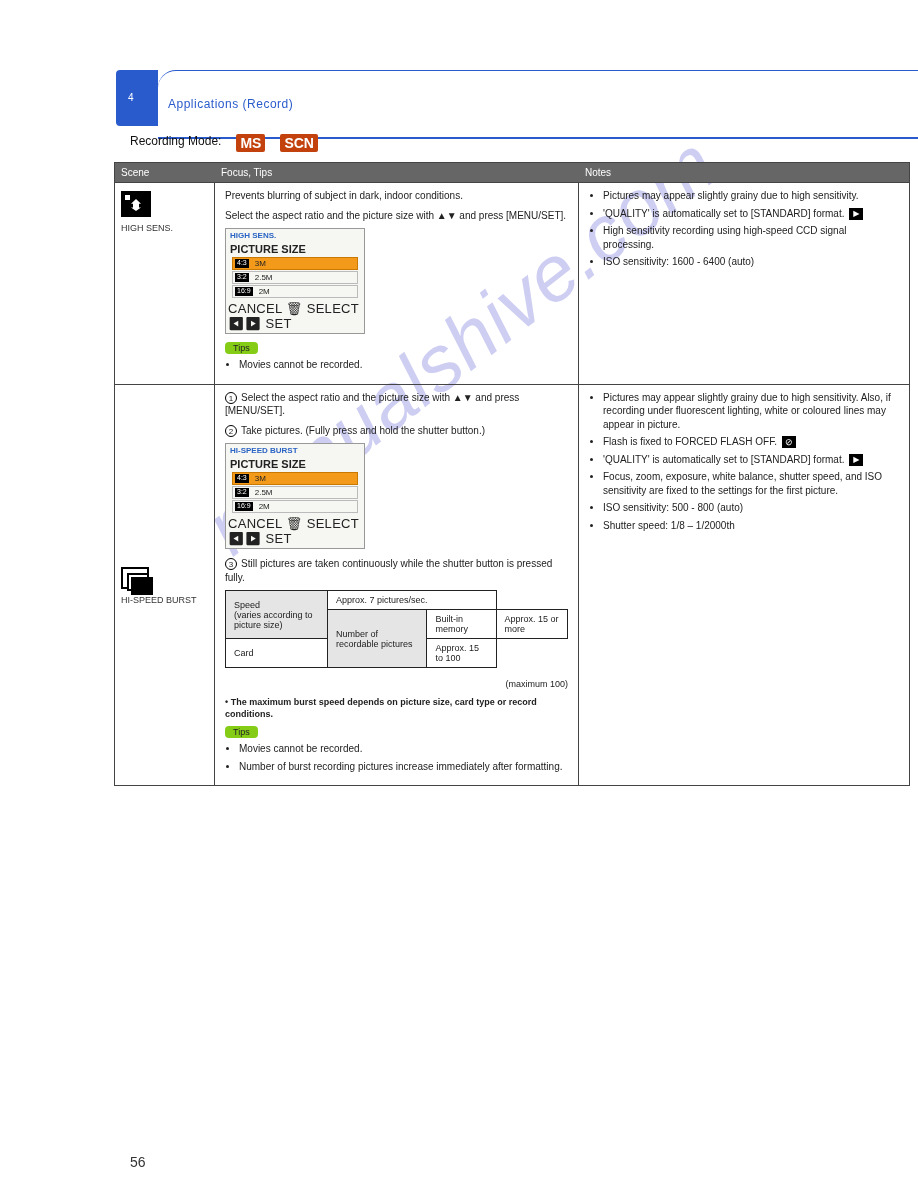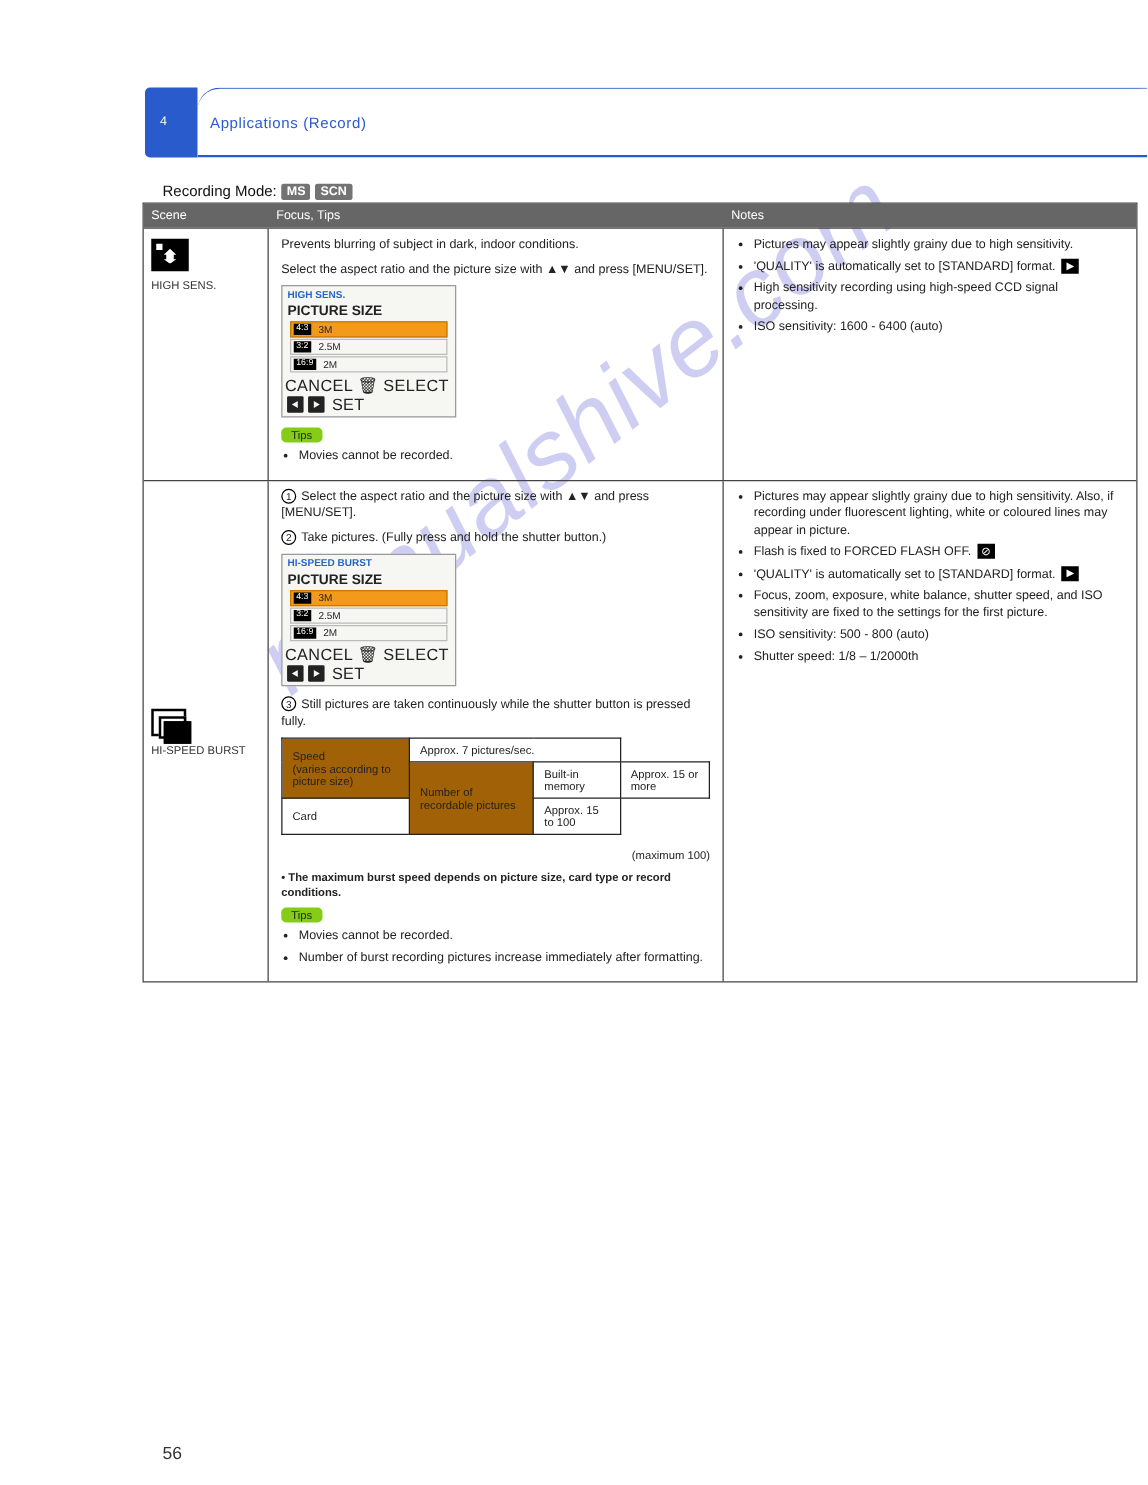--- a/index.html
+++ b/index.html
@@ -15,37 +15,37 @@
   .page-tab {
     position: absolute;
     top: 70px; left: 116px;
     width: 42px; height: 56px;
     background: #2a5bcc;
     border-radius: 4px 0 0 4px;
   }
   .page-header {
     position: absolute;
     top: 70px; left: 158px; right: 0;
-    height: 56px;
+    height: 69px;
     border-top: 1px solid #2a5bcc;
     border-bottom: 2px solid #2a5bcc;
     border-top-left-radius: 18px;
     padding-left: 10px;
     display:flex; align-items:center;
   }
   .tab-num { color:#fff; font-size:10px; position:absolute; left:128px; top:92px;}
   .header-text { color:#2a5bcc; font-size:12px; letter-spacing:0.5px;}
   .header-sub {
     position: absolute;
-    top: 146px; left: 130px;
+    top: 134px; left: 130px;
     font-size: 12px;
     color:#111;
-    display:flex; align-items:center; gap:4px;
-  }
-  .badge { background:#737373; color:#fff; font-weight:bold; font-size:10px; padding:1px 4px; border-radius:2px;}
+    display:flex; gap:15px;
+  }
+  .badge { background:#c2410c; color:#fff; font-weight:bold; font-size:14px; padding:1px 4px; border-radius:2px;}
   .content {
     position:absolute;
     top: 162px; left: 114px; right: 8px;
     border: 1px solid #444;
     display:flex; flex-direction:column;
   }
   .thead { display:flex; background:#666; color:#fff; font-size:10px;}
   .th1 { width:100px; padding:4px 6px;}
   .th2 { flex:0 0 364px; padding:4px 6px;}
   .th3 { flex:1; padding:4px 6px;}
@@ -69,21 +69,21 @@
   .lcd-h { color:#2a64c4; font-weight:bold; padding:2px 4px;}
   .lcd-t { font-weight:bold; padding:1px 4px; font-size:11px;}
   .lcd-row { margin:1px 6px; padding:1px 2px; border:1px solid #bbb; display:flex; gap:6px; justify-content:flex-start;}
   .lcd-row.sel { background:#f39a1a; border-color:#c97800;}
   .ar { background:#000; color:#fff; font-size:7px; padding:0 2px;}
   .lcd-f { padding:2px; font-size:13px; letter-spacing:0.3px;}
   .hint { display:inline-block; background:#84cc16; border-radius:4px; padding:1px 8px; font-size:9px; margin-bottom:4px;}
   .circ { display:inline-block; width:12px; height:12px; border:1px solid #000; border-radius:50%; text-align:center; line-height:11px; font-size:8px; margin-right:4px;}
   .mini-table { border-collapse:collapse; margin:4px 0 10px; font-size:9px;}
   .mini-table th, .mini-table td { border:1px solid #222; padding:4px 8px;}
-  .mini-table th { background:#a16207; font-weight:normal; text-align:left;}
+  .mini-table th { background:#e5e5e5; font-weight:normal; text-align:left;}
   .inline-icon { display:inline-block; width:14px; height:12px; background:#000; vertical-align:middle; margin:0 2px;}
   .flash-off-icon::after{content:"⊘"; color:#fff; font-size:9px; line-height:12px; display:block; text-align:center;}
   .format-icon::after{content:"▶"; color:#fff; font-size:8px; line-height:12px; display:block; text-align:center;}
   .page-num { position:absolute; bottom:18px; left:130px; font-size:14px; color:#333;}
   .watermark {
     position:absolute; top:300px; left:150px; font-size:78px; color:rgba(110,110,220,0.34);
     transform:rotate(-38deg); font-family: 'Brush Script MT', cursive, sans-serif;
     pointer-events:none; font-style:italic; letter-spacing:1px;
   }
   .mode-label{font-size:9px; color:#333;}

